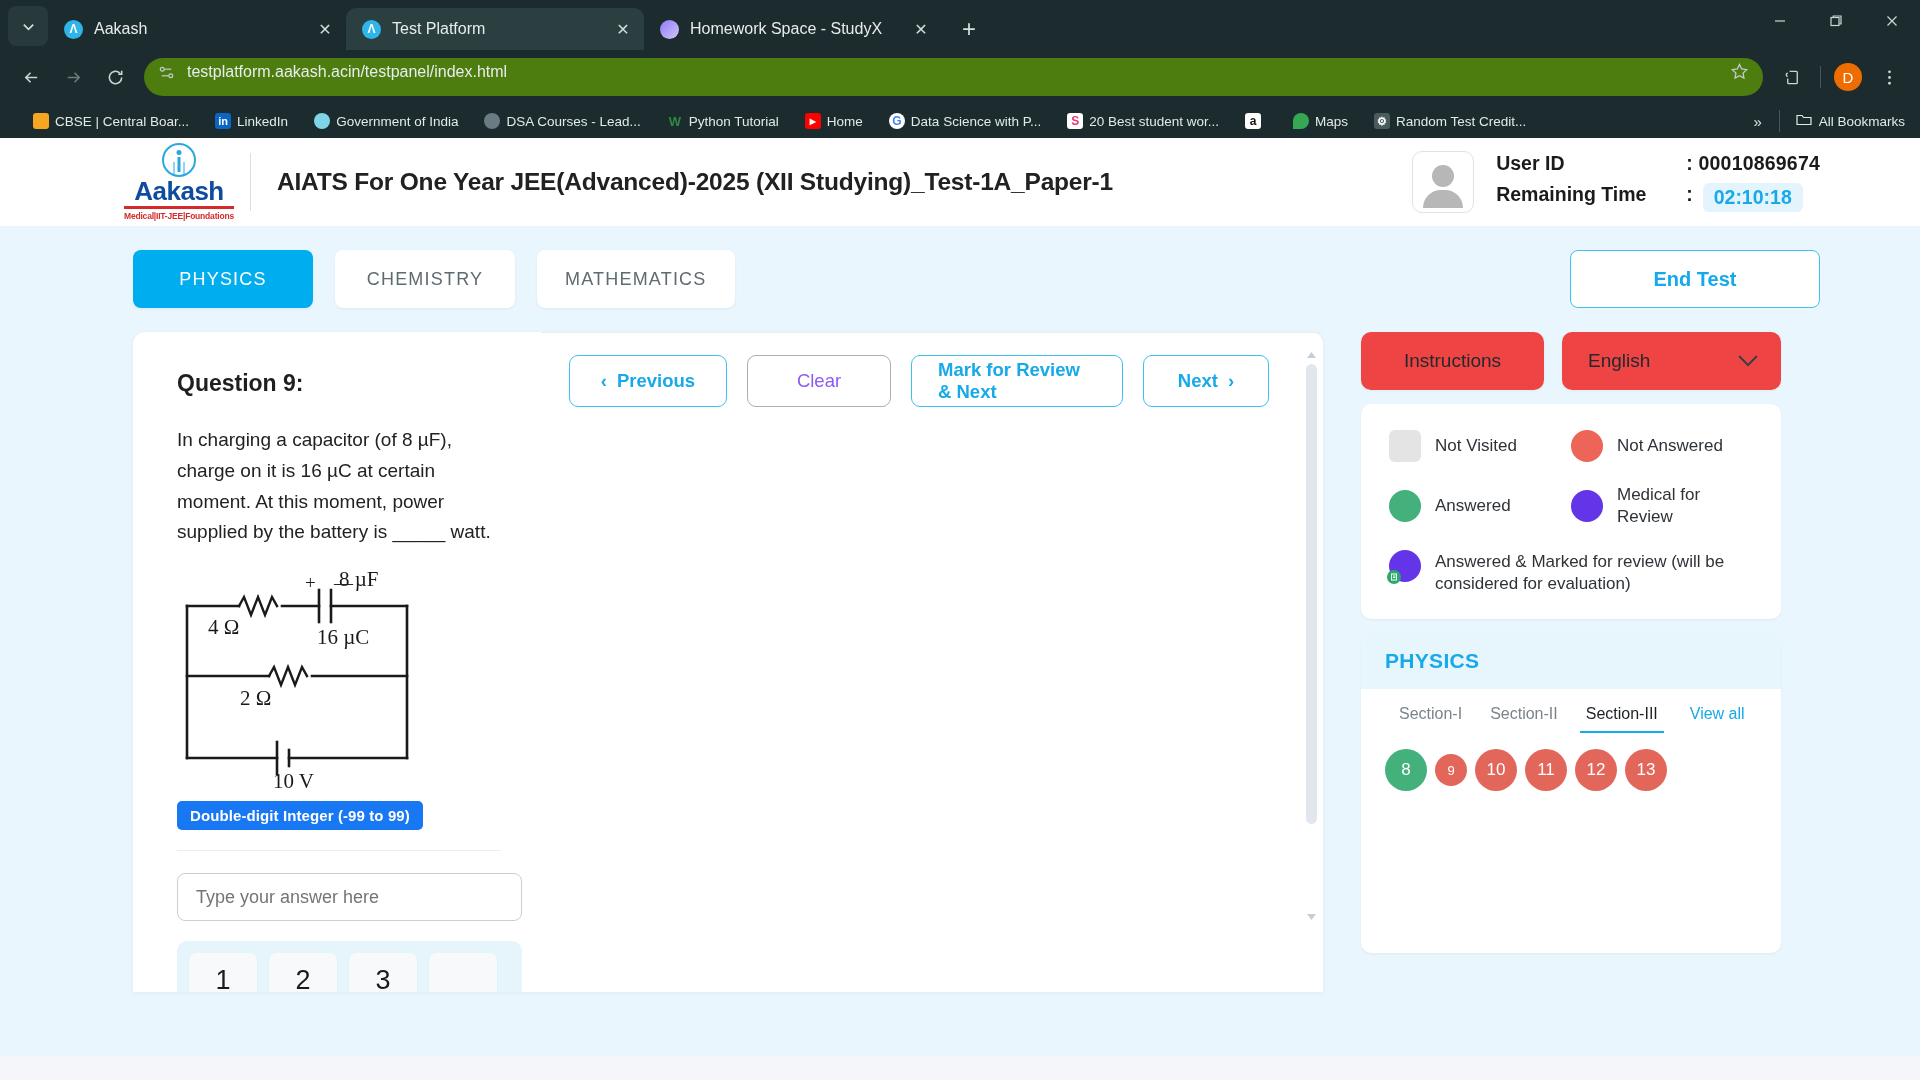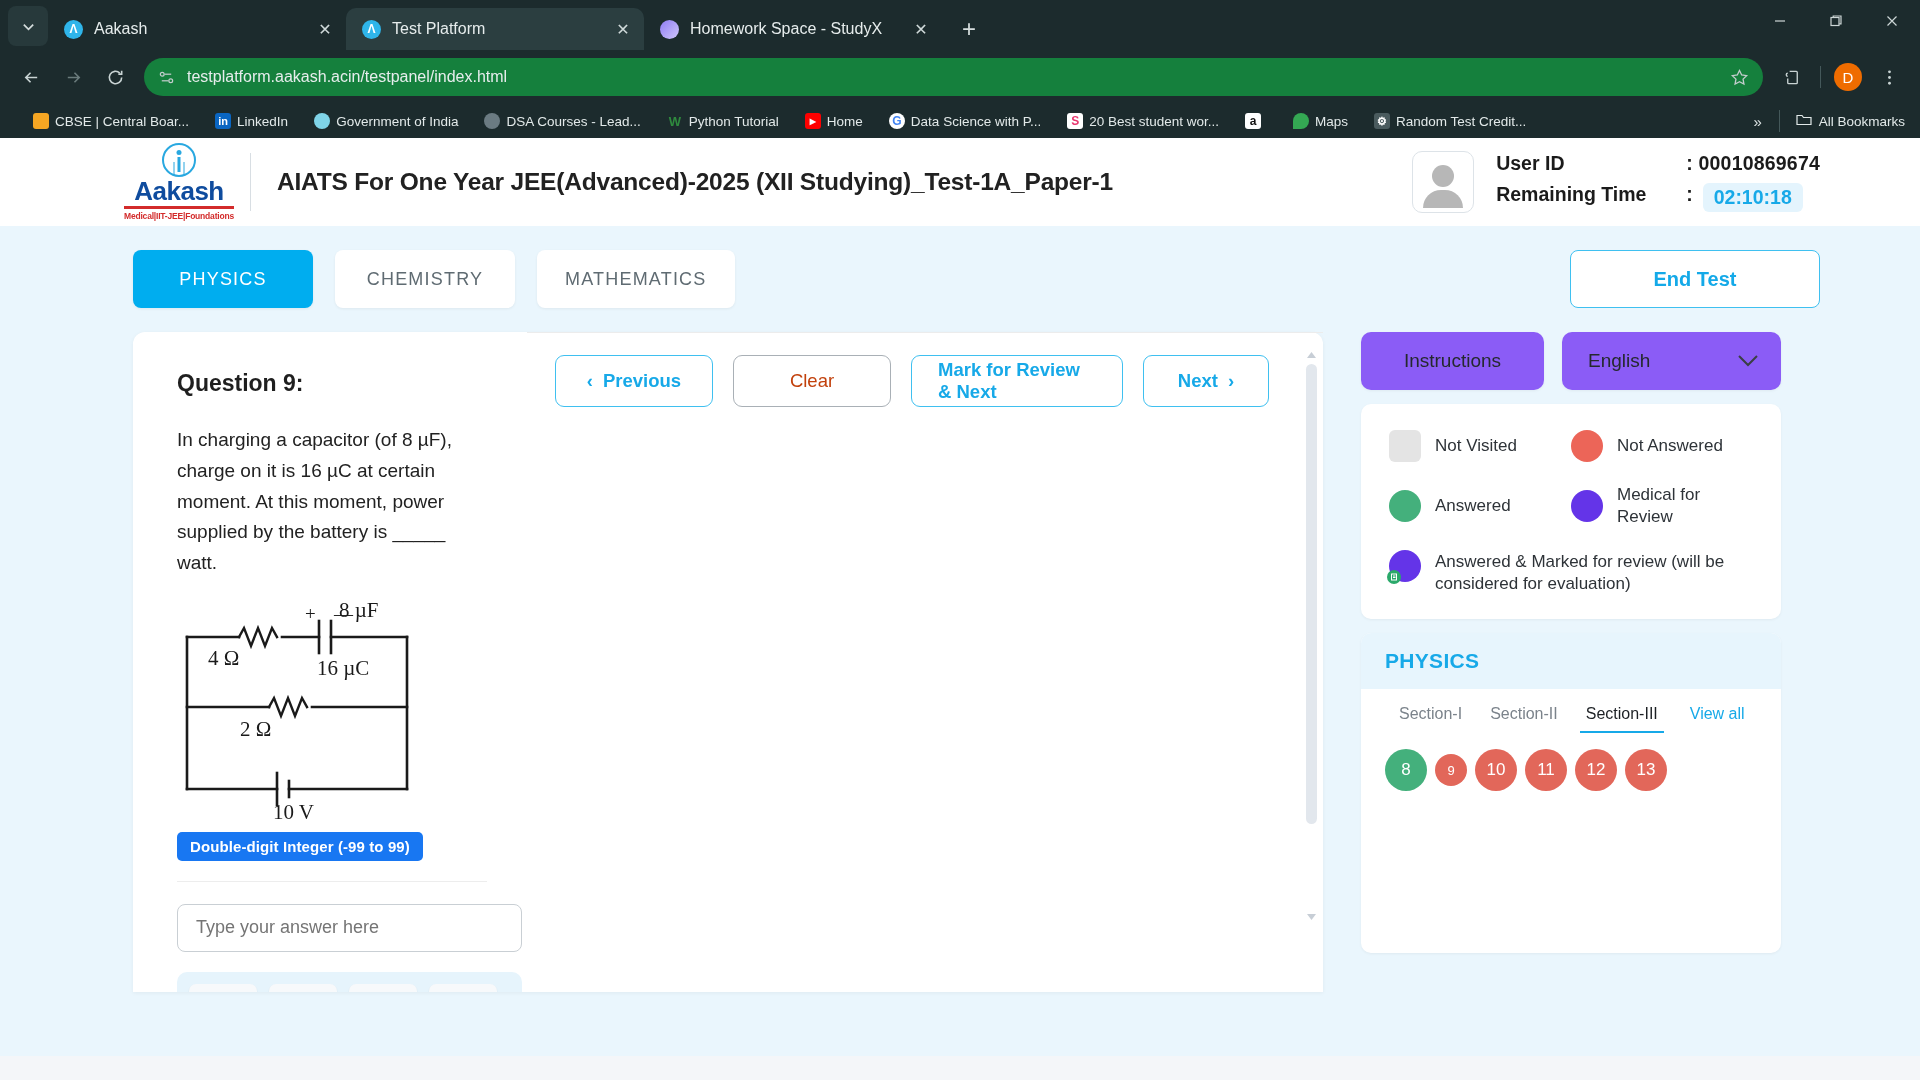--- a/index.html
+++ b/index.html
@@ -96,25 +96,25 @@
     display: flex; align-items: center; justify-content: center;
     color: #c9d4d4;
     border-radius: 50%;
     flex: 0 0 auto;
   }
   .tb-icon.disabled { color: #6a7b7c; }
   .tb-icon svg { width: 19px; height: 19px; }
   .omnibox {
     flex: 1 1 auto;
     height: 38px;
-    background: #15803d;
+    background: #4d7c0f;
     border-radius: 19px;
     display: flex;
-    align-items: center;
-    padding: 8px 14px;
+    align-items: flex-end;
+    padding: 15px 14px;
     gap: 12px;
     margin: 0 6px;
   }
   .omnibox .site-icon { color: #c3cdcd; display: flex; }
   .omnibox .url {
     font-size: 16px;
     color: #e7eded;
     white-space: nowrap;
     flex: 1 1 auto;
   }
@@ -354,31 +354,31 @@
   .btn {
     height: 52px;
     border-radius: 9px;
     background: #fff;
     display: flex; align-items: center; justify-content: center;
     gap: 10px;
     font-size: 18.5px;
     padding: 0 26px;
   }
   .btn-prev { border: 1px solid #3fc0f0; color: #17a9e8; font-weight: bold; width: 158px; }
-  .btn-clear { border: 1px solid #a9b0b6; color: #c2410c; width: 158px; margin-left: auto; }
+  .btn-clear { border: 1px solid #a9b0b6; color: #8b5cf6; width: 144px; margin-left: auto; }
   .btn-mark { border: 1px solid #3fc0f0; color: #17a9e8; font-weight: bold; width: 212px; }
   .btn-next { border: 1px solid #3fc0f0; color: #17a9e8; font-weight: bold; width: 126px; }
 
   
   .side { width: 420px; display: flex; flex-direction: column; gap: 14px; }
   .side-top { display: flex; gap: 18px; }
   .side-btn {
     flex: 1 1 0;
     height: 58px;
-    background: #8b5cf6;
+    background: #ef4444;
     border-radius: 10px;
     display: flex; align-items: center; justify-content: center;
     font-size: 19px;
     color: #25292e;
     box-shadow: 0 1px 3px rgba(0,0,0,0.05);
   }
   .lang-select {
     position: relative;
     padding-right: 10px;
     justify-content: flex-start;

